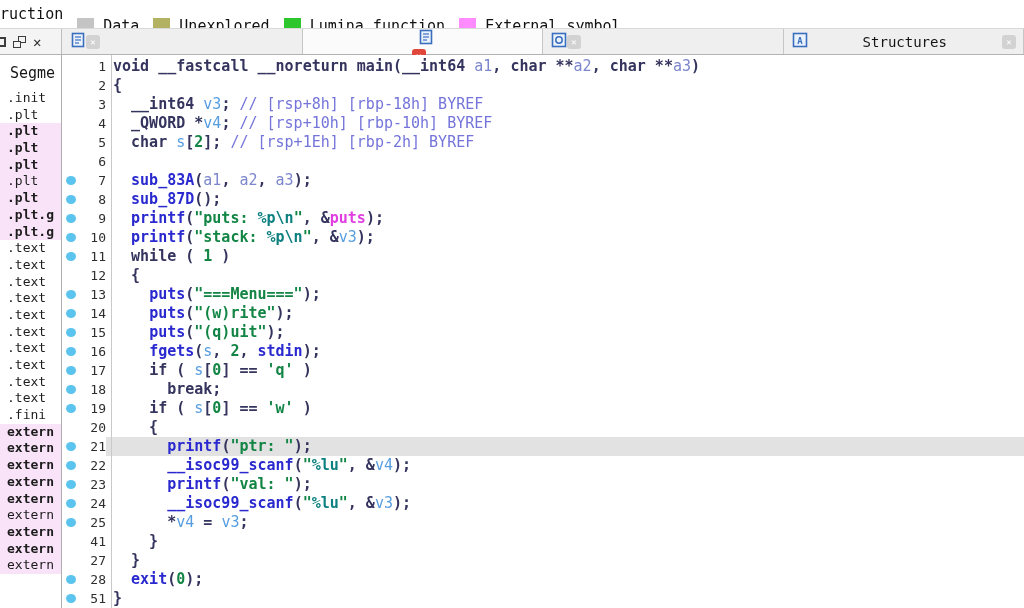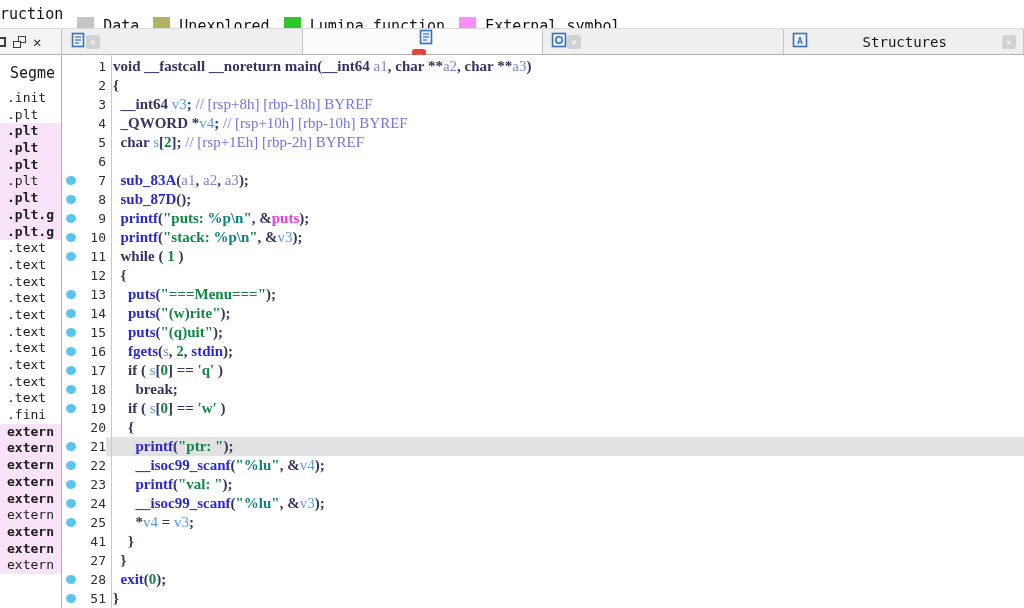--- a/index.html
+++ b/index.html
@@ -1,21 +1,21 @@
 <!DOCTYPE html>
 <html><head>
 <meta charset="utf-8">
 <style>
   html,body{margin:0;padding:0;width:1024px;height:608px;overflow:hidden;background:#ffffff;
     font-family:"DejaVu Sans Mono",monospace;}
   
   .legendbar{position:absolute;left:0;top:0;width:1024px;height:28px;background:#ffffff;
     display:flex;align-items:center;font-size:15px;color:#111;}
   .legend-prefix{margin-left:0;white-space:pre;}
-  .legend-item{display:flex;align-items:flex-start;margin-left:14px;margin-top:24px;}
+  .legend-item{display:flex;align-items:center;margin-left:14px;margin-top:24px;}
   .swatch{width:17px;height:16px;display:inline-block;margin-right:9px;}
   
   .toolrow{position:absolute;left:0;top:28px;width:1024px;height:27px;display:flex;
     border-top:1px solid #d9d9d9;border-bottom:1px solid #b3b3b3;box-sizing:border-box;background:#f1f1f1;}
   .winctrl{width:62px;height:100%;background:#f4f4f4;border-right:1px solid #bdbdbd;box-sizing:border-box;
     display:flex;align-items:center;overflow:hidden;}
   .wc{margin-left:7px;flex:none;}
   .wc-max{width:11px;height:10px;border:2px solid #3d3d3d;box-sizing:border-box;margin-left:-5px;}
   .wc-restore{position:relative;width:13px;height:12px;}
   .wc-restore .b{position:absolute;width:8px;height:7px;border:1.5px solid #3d3d3d;box-sizing:border-box;background:#f4f4f4;}
@@ -39,21 +39,21 @@
   .seg-row.pink{background:#f8e3f8;}
   .seg-row.bold{font-weight:bold;}
   
   .codearea{position:absolute;left:62px;top:55px;width:962px;height:553px;background:#ffffff;
     overflow:hidden;padding-top:2px;box-sizing:border-box;}
   .gutter-sep{position:absolute;left:49px;top:0;bottom:0;width:1px;background:#c9c9c9;}
   .code-line{display:flex;height:19px;line-height:19px;font-size:15px;white-space:pre;}
   .dotcol{width:16px;flex:none;position:relative;}
   .dot{position:absolute;left:4px;top:5px;width:10px;height:9px;border-radius:50%;background:#5bc4ee;}
   .numcol{width:28px;flex:none;text-align:right;font-size:13px;color:#2e2e2e;}
-  .codetext{flex:1;padding-left:7px;overflow:hidden;font-family:Liberation Serif, serif;}
+  .codetext{flex:1;padding-left:7px;overflow:hidden;}
   .code-line.hl .codetext{background:#e2e2e2;}
 </style>
 </head>
 <body>
 
 <div class="legendbar">
   <span class="legend-prefix">ruction</span>
   <span id="legend-items" style="display:flex;align-items:center;">
       <span class="legend-item">
         <span class="swatch" style="background: rgb(196, 196, 196);"></span>

